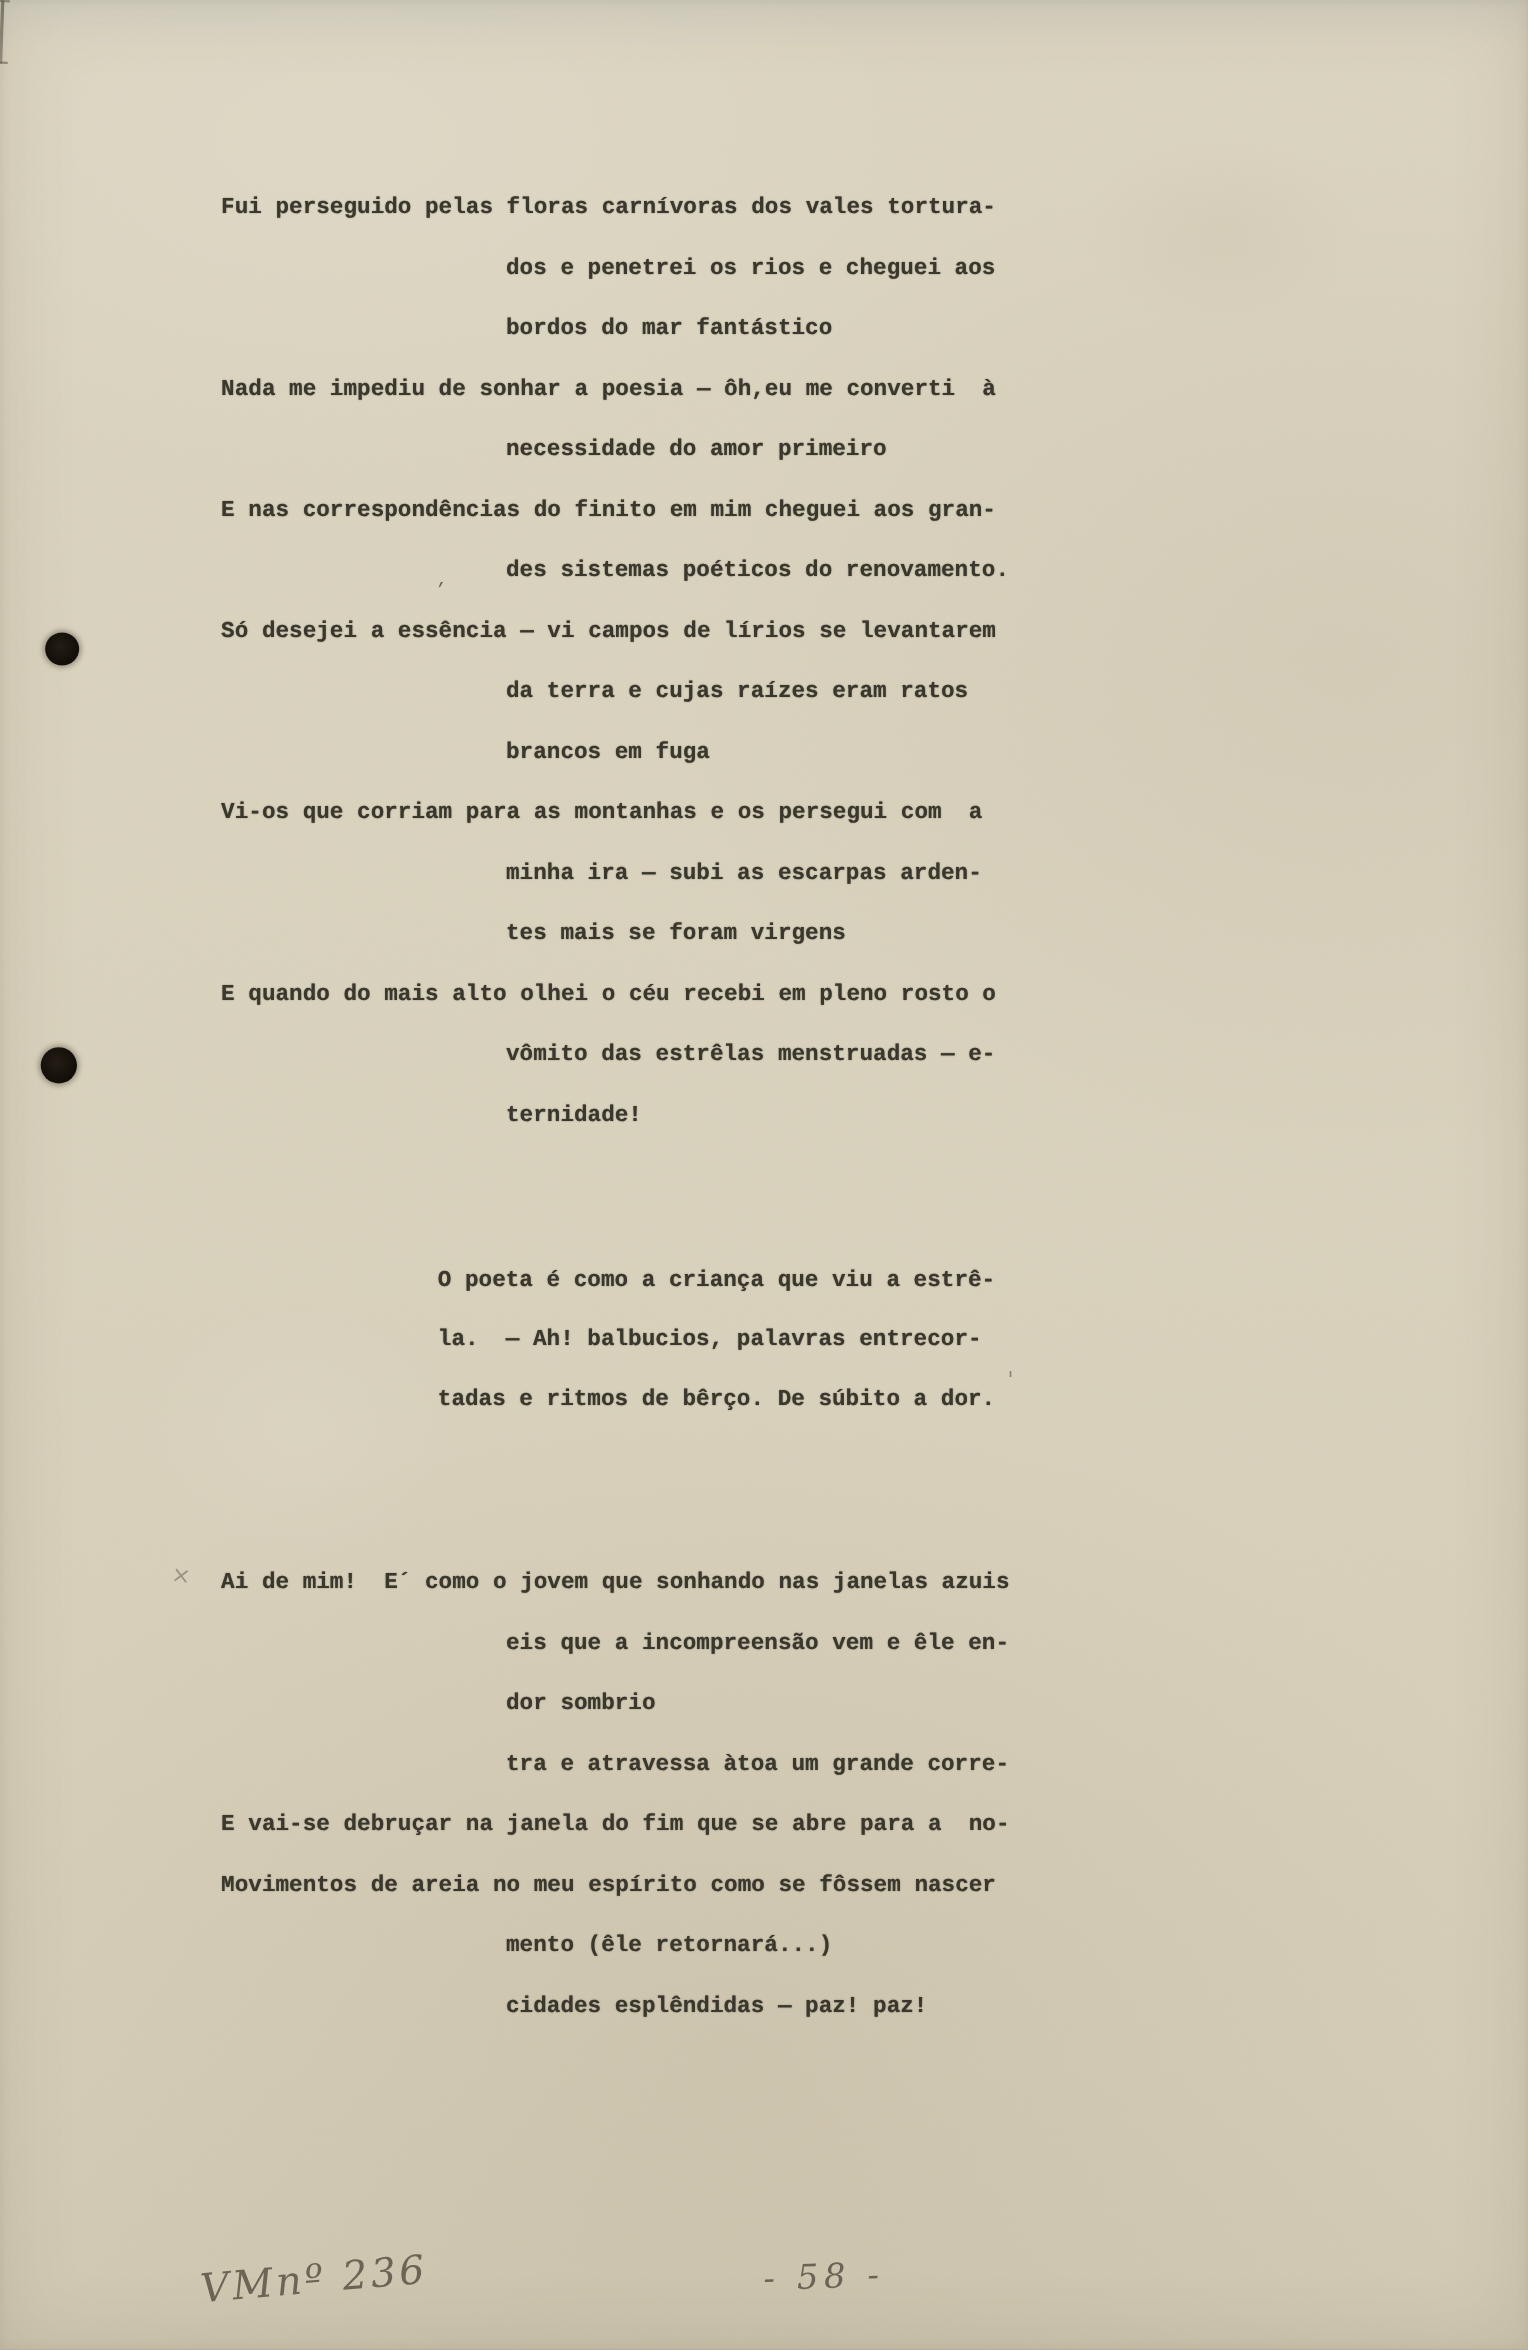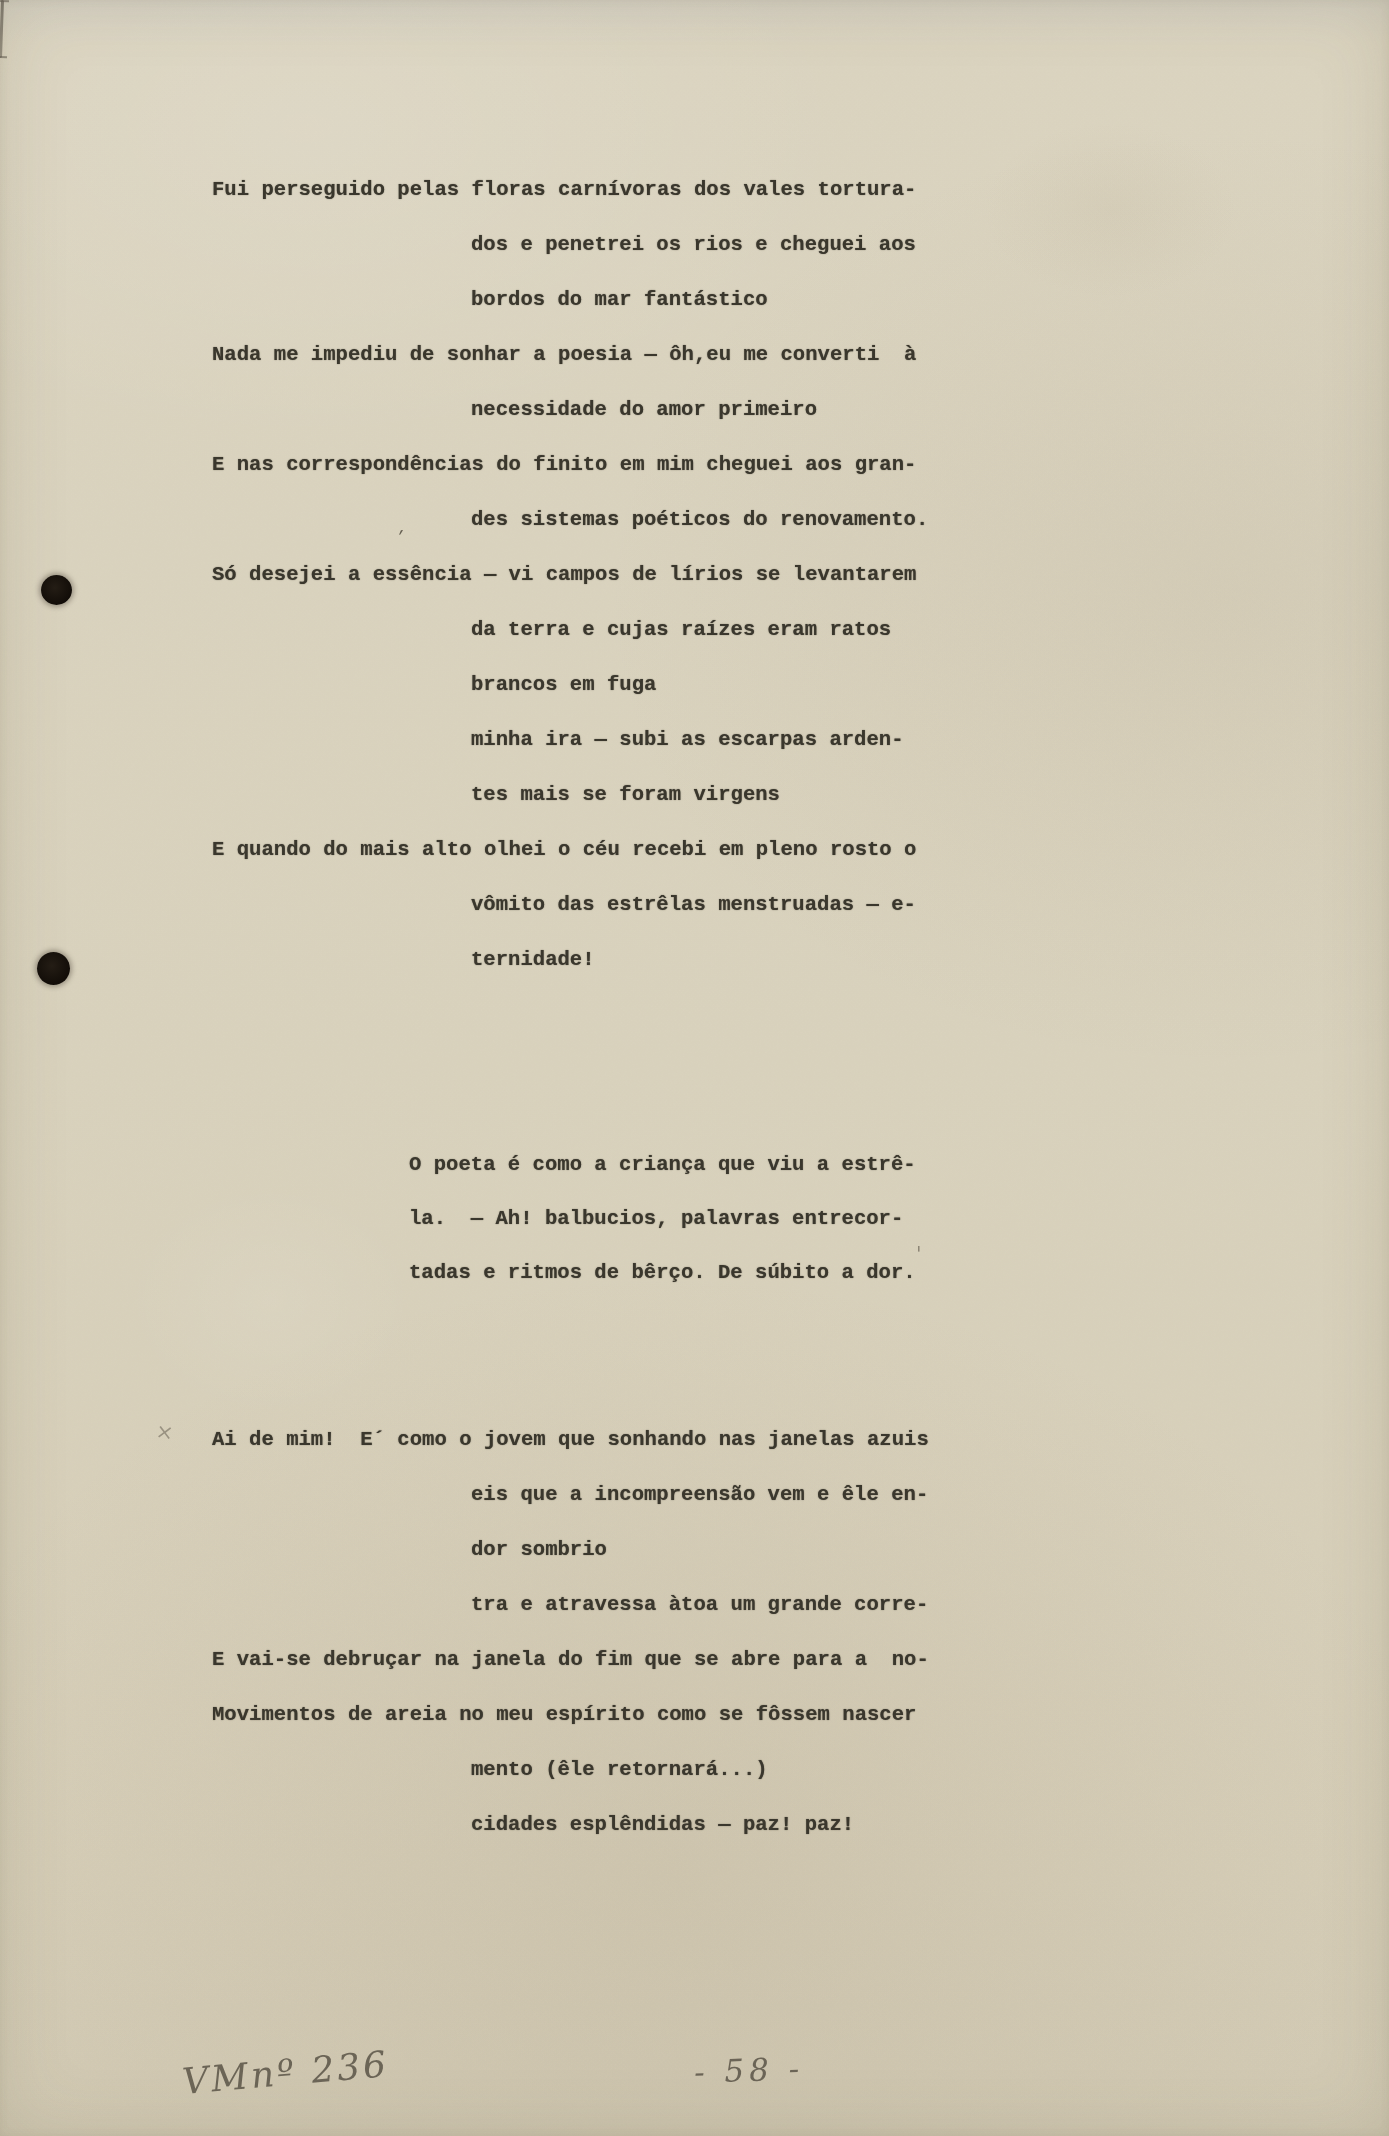--- a/index.html
+++ b/index.html
@@ -16,21 +16,21 @@
     font-family:"Liberation Mono","DejaVu Sans Mono",monospace;
   }
   .noise{position:absolute;inset:0;opacity:.5;pointer-events:none;}
   .ink{
     color:#3a372d;
     font-size:20.6px;
     font-weight:700;
     text-shadow:0 0 1.2px rgba(45,40,30,0.65);
     white-space:pre;
   }
-  .block{position:absolute;left:16px;right:0;}
+  .block{position:absolute;left:5px;right:0;}
   .block-a{top:162px;}
   .block-b{top:1137px;}
   .block-c{top:1412px;}
   .line{height:55px;display:flex;align-items:center;}
   .block-b .line{height:54px;}
   .flush{padding-left:196px;}
   .indent{padding-left:455px;}
   .mid{padding-left:393px;}
   .hole{
     position:absolute;border-radius:50%;
@@ -110,20 +110,23 @@
       </div>
     <div class="line flush">
         <span class="ink">Só desejei a essência — vi campos de lírios se levantarem</span>
       </div>
     <div class="line indent">
         <span class="ink">da terra e cujas raízes eram ratos</span>
       </div>
     <div class="line indent">
         <span class="ink">brancos em fuga</span>
       </div>
+    <div class="line flush">
+        <span class="ink">Vi-os que corriam para as montanhas e os persegui com  a</span>
+      </div>
     <div class="line indent">
         <span class="ink">minha ira — subi as escarpas arden-</span>
       </div>
     <div class="line indent">
         <span class="ink">tes mais se foram virgens</span>
       </div>
     <div class="line flush">
         <span class="ink">E quando do mais alto olhei o céu recebi em pleno rosto o</span>
       </div>
     <div class="line indent">

